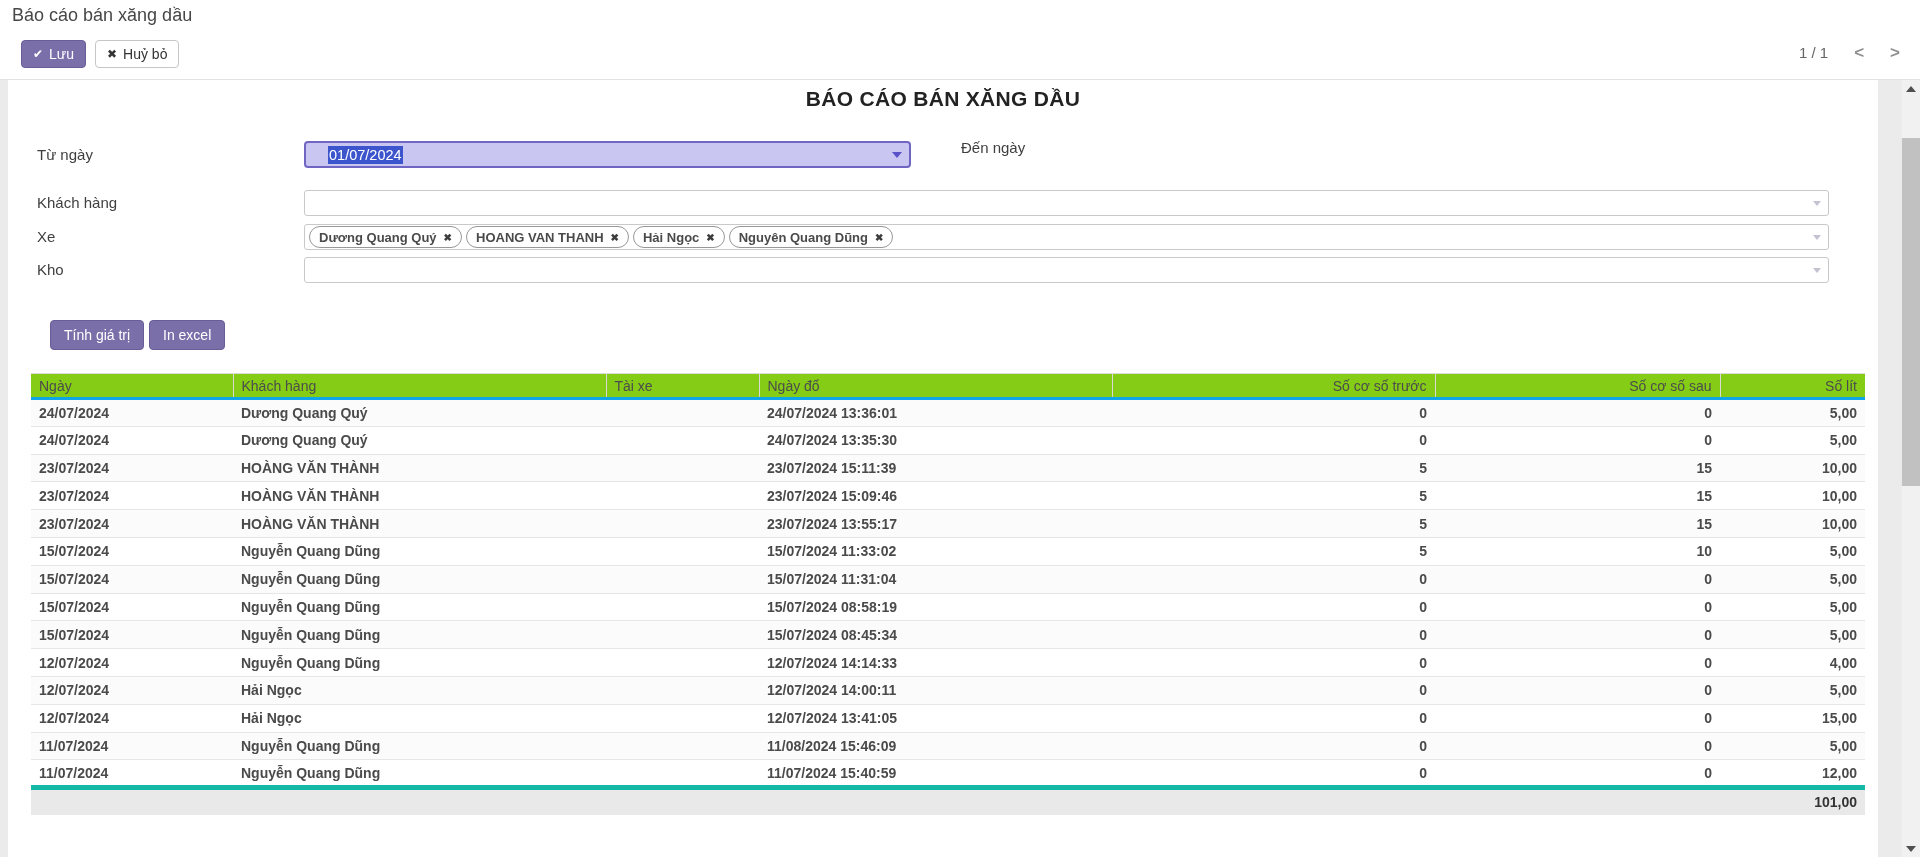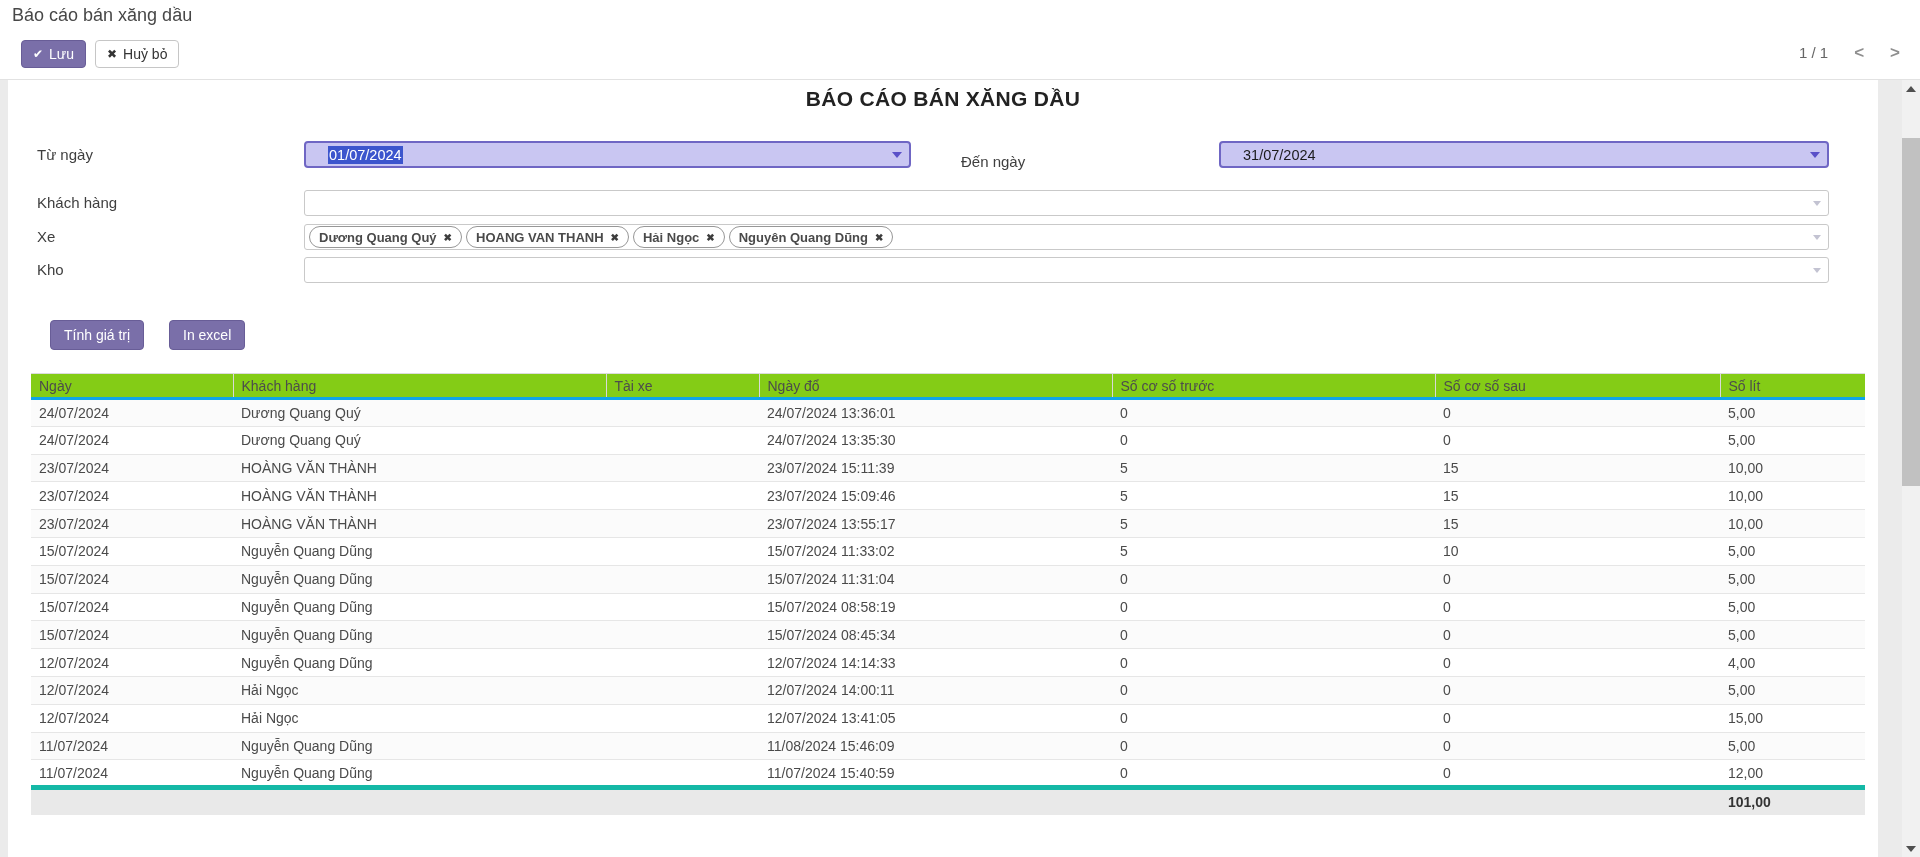--- a/index.html
+++ b/index.html
@@ -35,24 +35,24 @@
   .tag{display:inline-flex;align-items:center;gap:7px;height:20px;padding:0 9px;border:1px solid #979797;border-radius:11px;background:#fff;font-size:13px;font-weight:bold;color:#4a4a4a;white-space:nowrap;}
   .tag .x{font-size:10px;color:#3d3d3d;cursor:pointer;}
 
   .action-btn{position:absolute;top:240px;height:30px;display:inline-flex;align-items:center;padding:0 13px;background:#7a6fa9;border:1px solid #685d97;border-radius:4px;color:#fff;font-size:14px;cursor:pointer;box-sizing:border-box;}
 
   
   .tablewrap{position:absolute;left:23px;top:293px;width:1834px;}
   table{border-collapse:collapse;table-layout:fixed;width:1834px;font-size:14px;color:#4a4a4a;}
   thead th{background:#84cc16;height:25px;font-weight:normal;color:#4c4c4c;text-align:left;padding:0 8px;border-top:1px solid #dcdcdc;border-bottom:3px solid #0ea5e9;border-left:1px solid #d9d9d9;box-sizing:border-box;overflow:hidden;white-space:nowrap;cursor:pointer;}
   thead th:first-child{border-left:none;}
-  th.num,td.num{text-align:left;}
+  th.num,td.num{text-align:right;}
   tbody td{height:27.8px;padding:0 8px;border-bottom:1px solid #e6e6e6;background:#fff;overflow:hidden;white-space:nowrap;box-sizing:border-box;}
   tbody tr:nth-child(odd) td{background:#fbfbfb;}
-  tbody tr{cursor:pointer;}
+  tbody tr{cursor:pointer;font-weight:bold;}
   tfoot td{background:#e9e9e9;height:27px;border-top:5px solid #14b8a6;font-weight:bold;color:#333;padding:0 8px;box-sizing:border-box;}
 
   
   .scrollbar{position:absolute;right:0;top:0;width:18px;height:777px;background:#f1f1f1;}
   .sb-btn{position:absolute;left:0;width:18px;height:17px;cursor:pointer;}
   .sb-btn.up{top:0;}
   .sb-btn.down{bottom:0;}
   .sb-btn .tri-up{position:absolute;left:4px;top:6px;width:0;height:0;border-left:5px solid transparent;border-right:5px solid transparent;border-bottom:6px solid #4f4f4f;}
   .sb-btn .tri-down{position:absolute;left:4px;top:6px;width:0;height:0;border-left:5px solid transparent;border-right:5px solid transparent;border-top:6px solid #4f4f4f;}
   .sb-thumb{position:absolute;left:0;top:58px;width:18px;height:348px;background:#c1c1c1;cursor:grab;}
@@ -85,25 +85,21 @@
     <div class="card">
 
       <div class="page-title">BÁO CÁO BÁN XĂNG DẦU</div>
 
       <div class="flabel" style="left:29px;top:61px;">Từ ngày</div>
       <div class="datefield" style="left:296px;top:61px;width:607px;">
         <span class="sel">01/07/2024</span>
         <span class="caret"></span>
       </div>
 
-      <div class="flabel" style="left:953px;top:68px;">Đến ngày</div>
-      <div class="datefield" style="left:1211px;top:61px;width:610px;">
-        <span>31/07/2024</span>
-        <span class="caret"></span>
-      </div>
+      <div class="flabel" style="left:953px;top:54px;">Đến ngày</div>
 
       <div class="flabel" style="left:29px;top:110px;line-height:26px;">Khách hàng</div>
       <div class="selfield" style="left:296px;top:110px;width:1525px;">
         <span class="caret"></span>
       </div>
 
       <div class="flabel" style="left:29px;top:144px;line-height:26px;">Xe</div>
       <div class="selfield" style="left:296px;top:144px;width:1525px;">
         <div class="tags">
             <span class="tag">
@@ -125,21 +121,21 @@
           </div>
         <span class="caret"></span>
       </div>
 
       <div class="flabel" style="left:29px;top:177px;line-height:26px;">Kho</div>
       <div class="selfield" style="left:296px;top:177px;width:1525px;">
         <span class="caret"></span>
       </div>
 
       <div class="action-btn" style="left:42px;">Tính giá trị</div>
-      <div class="action-btn" style="left:141px;margin-left:20px;">In excel</div>
+      <div class="action-btn" style="left:141px;">In excel</div>
 
       <div class="tablewrap">
         <table>
           <colgroup>
             <col style="width:202px">
               <col style="width:373px">
               <col style="width:153px">
               <col style="width:353px">
             <col style="width:323px">
               <col style="width:285px">

